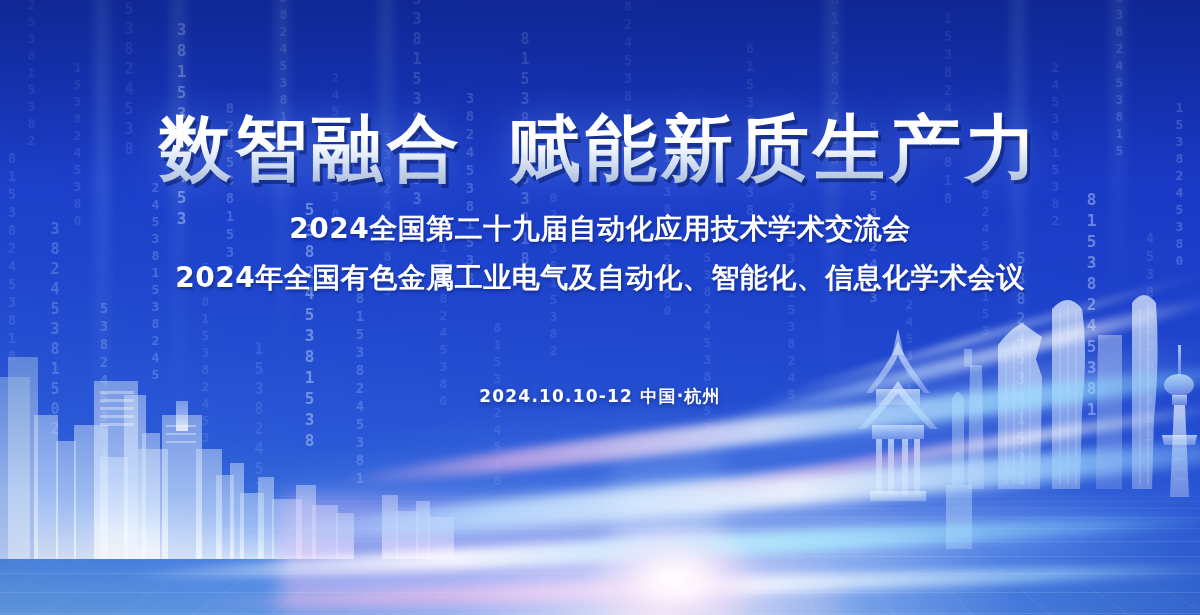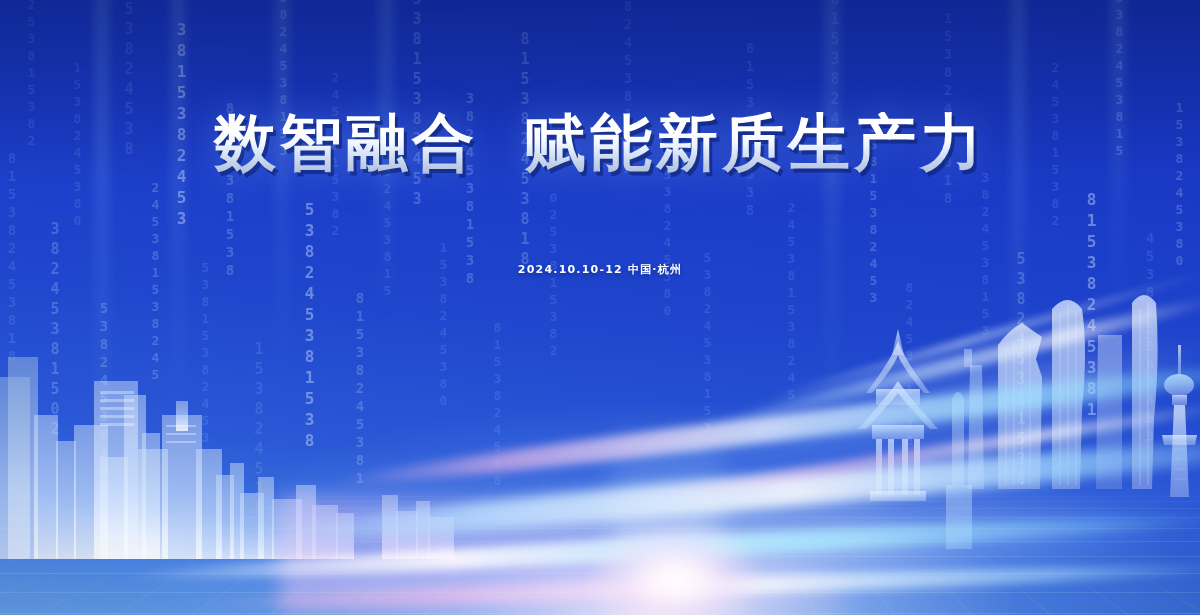--- a/index.html
+++ b/index.html
@@ -100,21 +100,21 @@
   .sky svg { display:block; }
 
   
   #content {
     position:absolute; left:0; right:0; top:0;
     text-align:center;
   }
 
   #main-title {
     margin-top:112px;
-    font-size:62px;
+    font-size:72px;
     font-weight:900;
     line-height:1.0;
     letter-spacing:4px;
     font-family:"DejaVu Sans", "Liberation Sans", sans-serif;
     background:linear-gradient(180deg, #ffffff 0%, #ffffff 34%, #f2f7ff 50%, #cfdcf0 74%, #aebfda 100%);
     -webkit-background-clip:text;
     background-clip:text;
     color:transparent;
     -webkit-text-fill-color:transparent;
     filter:drop-shadow(3px 4px 0 rgba(10,28,100,0.55)) drop-shadow(0 0 18px rgba(120,170,255,0.35));
@@ -130,21 +130,21 @@
     text-shadow:1px 2px 3px rgba(8,26,96,0.55);
     white-space:nowrap;
   }
   #sub1 { margin-top:26px; font-size:28px; }
   #sub2 { margin-top:11px; font-size:28px; }
   #sub3 { margin-top:11px; font-size:28px; }
 
   #dateline {
     margin-top:88px;
     color:#ffffff;
-    font-size:11px;
+    font-size:17px;
     font-weight:700;
     letter-spacing:1.2px;
     font-family:"DejaVu Sans", "Liberation Sans", sans-serif;
     text-shadow:0 2px 4px rgba(8,26,96,0.5);
     white-space:nowrap;
   }
 </style>
 </head>
 <body>
 
@@ -370,17 +370,19 @@
       <div class="ribbon" style="left: 640px; top: 492px; width: 600px; height: 14px; background: linear-gradient(90deg, rgba(255, 255, 255, 0) 0%, rgba(240, 185, 232, 0.667) 35%, rgba(255, 255, 255, 0.9) 68%, rgba(255, 255, 255, 0) 100%); filter: blur(4px); opacity: 0.7; transform: rotate(-9deg);"></div>
     </div>
 
   <div class="hotspot"></div>
 
   <div class="vignette"></div>
 
   <div id="content">
     <div id="main-title"><span>数智融合</span><span class="gap"></span><span>赋能新质生产力</span></div>
 
+    <div id="sub1" class="sub">2024全国第二十九届自动化应用技术学术交流会</div>
+    <div id="sub2" class="sub">2024年全国有色金属工业电气及自动化、智能化、信息化学术会议</div>
 
     <div id="dateline">2024.10.10-12 中国·杭州</div>
   </div>
 
 </div>
 
 </body></html>

